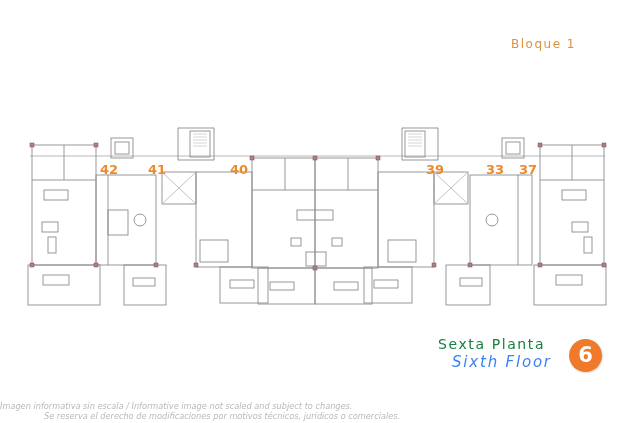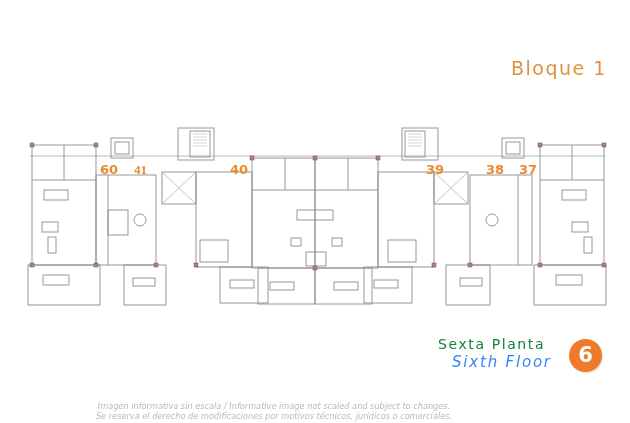--- a/index.html
+++ b/index.html
@@ -1,23 +1,23 @@
 <!DOCTYPE html>
 <html><head>
 <meta charset="utf-8">
 <style>
   html, body { margin:0; padding:0; background:#ffffff; }
   body { width:630px; height:423px; position:relative; overflow:hidden; font-family:"DejaVu Sans", sans-serif; }
-  .block-title { position:absolute; left:511px; top:37px; font-size:19px; letter-spacing:1.5px; color:#e0913f; font-family:"DejaVu Sans", sans-serif;margin-top:20px; }
+  .block-title { position:absolute; left:511px; top:37px; font-size:12px; letter-spacing:1.5px; color:#e0913f; font-family:"DejaVu Sans", sans-serif; }
   .plan { position:absolute; left:0; top:0; width:630px; height:423px; }
   .unit-num { position:absolute; font-size:13px; font-weight:bold; color:#ec8a2e; font-family:"DejaVu Sans", sans-serif; }
   .floor-es { position:absolute; left:438px; top:336px; font-size:14px; letter-spacing:1.6px; color:#15803d; font-family:"DejaVu Sans", sans-serif; }
   .floor-en { position:absolute; left:452px; top:353px; font-size:15px; letter-spacing:1.8px; font-style:italic; color:#3b82f6; font-family:"DejaVu Sans", sans-serif; }
   .floor-badge { position:absolute; left:569px; top:339px; width:33px; height:33px; border-radius:50%; background:#ef7a2a; color:#fff; font-weight:bold; font-size:21px; text-align:center; line-height:33px; box-shadow:1px 1px 2px rgba(0,0,0,0.15); font-family:"DejaVu Sans", sans-serif; }
-  .disclaimer { position:absolute; left:0; width:548px; text-align:center; font-size:8.2px; font-style:italic; color:#b9b9b9; font-family:"DejaVu Sans", sans-serif; }
+  .disclaimer { position:absolute; left:0; width:548px; font-size:8.2px; font-style:italic; color:#b9b9b9; font-family:"DejaVu Sans", sans-serif; }
 </style>
 </head>
 <body>
 
 <div class="block-title">Bloque 1</div>
 
 <svg class="plan" viewBox="0 0 630 423" xmlns="http://www.w3.org/2000/svg">
   <g fill="none" stroke="#8d8d8d" stroke-width="0.9">
 
     <line x1="30" y1="156" x2="605" y2="156" stroke="#b0b0b0"></line>
@@ -127,25 +127,25 @@
       <rect x="313" y="266" width="4" height="4"></rect>
     <rect x="538" y="143" width="4" height="4"></rect>
       <rect x="602" y="143" width="4" height="4"></rect>
     <rect x="538" y="263" width="4" height="4"></rect>
       <rect x="602" y="263" width="4" height="4"></rect>
     <rect x="468" y="263" width="4" height="4"></rect>
       <rect x="432" y="263" width="4" height="4"></rect>
   </g>
 </svg>
 
-<div class="unit-num" style="left:100px; top:162px;">60</div>
-<div class="unit-num" style="left:134px; top:162px;font-family:Liberation Serif, serif;">41</div>
+<div class="unit-num" style="left:100px; top:162px;">42</div>
+<div class="unit-num" style="left:148px; top:162px;">41</div>
 <div class="unit-num" style="left:230px; top:162px;">40</div>
 <div class="unit-num" style="left:390px; top:162px;margin-left:36px;">39</div>
-<div class="unit-num" style="left:486px; top:162px;">38</div>
+<div class="unit-num" style="left:486px; top:162px;">33</div>
 <div class="unit-num" style="left:519px; top:162px;">37</div>
 
 <div class="floor-es">Sexta Planta</div>
 <div class="floor-en">Sixth Floor</div>
 <div class="floor-badge">6</div>
 
 <div class="disclaimer" style="top:401px;">Imagen informativa sin escala /  Informative image not scaled and subject to changes.</div>
-<div class="disclaimer" style="top:411px;">Se reserva el derecho de modificaciones por motivos técnicos, jurídicos o comerciales.</div>
+<div class="disclaimer" style="top:411px;margin-left:44px;">Se reserva el derecho de modificaciones por motivos técnicos, jurídicos o comerciales.</div>
 
 </body></html>

